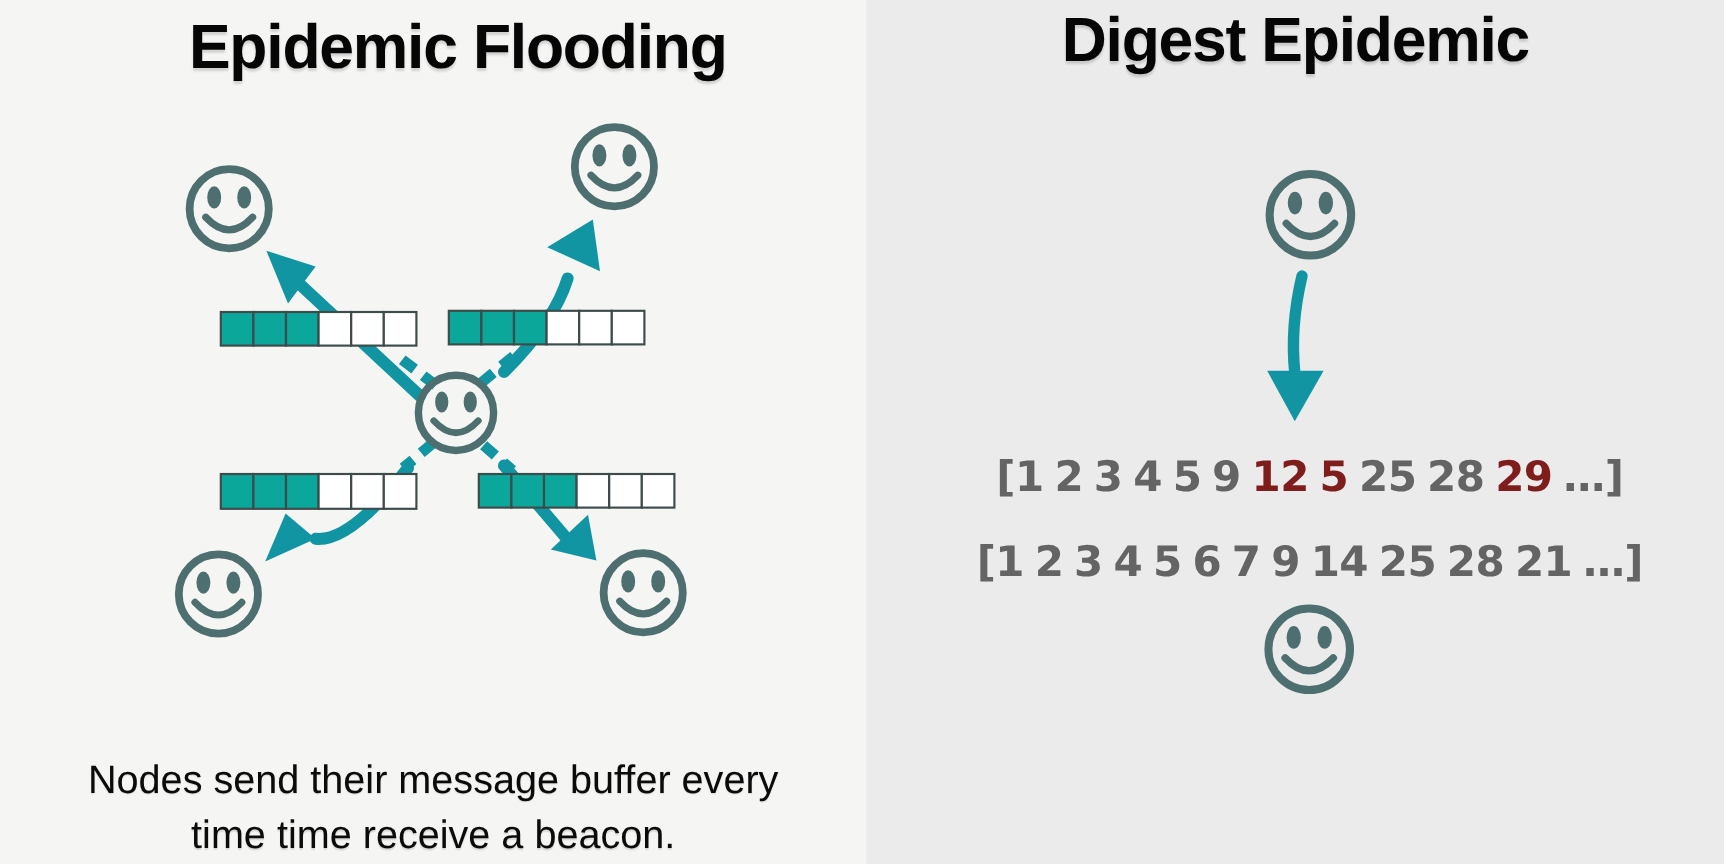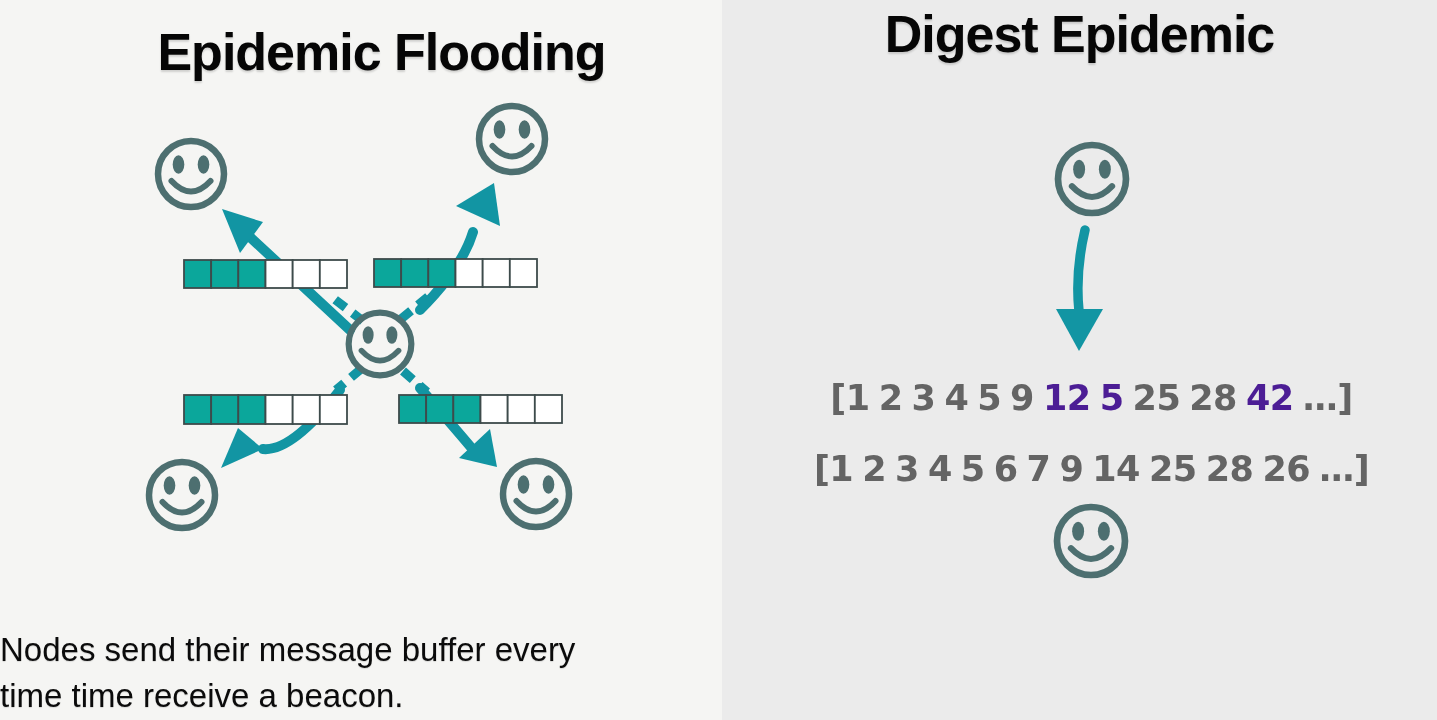--- a/index.html
+++ b/index.html
@@ -10,39 +10,39 @@
   }
   .panel { position:absolute; top:0; height:720px; }
   .panel.left  { left:0;    width:722px; background:#f5f5f3; }
   .panel.right { left:722px; width:715px; background:#ebebeb; }
   .panel h1 {
     position:absolute; left:0; right:0; margin:0;
     text-align:center; font-size:52px; font-weight:700;
     letter-spacing:-1px; color:#060606;
     text-shadow:0 2px 2px rgba(0,0,0,.15);
   }
-  .panel.left  h1 { top:22px;padding-left:41px; }
+  .panel.left  h1 { top:10px;padding-left:41px; }
   .panel.right h1 { top:4px; }
   .figure-svg { position:absolute; left:0; top:0; }
   .caption {
     position:absolute; bottom:1px; left:0; right:0;
-    font-size:33px; line-height:46px;
+    text-align:center; font-size:33px; line-height:46px;
     color:#0b0b0b; text-shadow:0 1px 1px rgba(0,0,0,.12);
   }
   .digest-row {
     position:absolute; left:0; width:100%; box-sizing:border-box;
     padding-left:24px; text-align:center;
     font-family:"DejaVu Sans", sans-serif;
     font-size:35px; font-weight:700; letter-spacing:-0.5px;
     color:#646464; white-space:nowrap;
   }
   .digest-row.r1 { top:378px; }
   .digest-row.r2 { top:449px; }
   .tok { margin:0 4.5px; }
-  .tok.hl { color:#4c1d95; }
+  .tok.hl { color:#7f1d1d; }
 </style>
 </head>
 <body>
 
 <div class="stage">
 
   <section class="panel left">
     <h1>Epidemic Flooding</h1>
 
     <svg class="figure-svg" width="722" height="720" viewBox="0 0 722 720">
@@ -128,18 +128,18 @@
     <svg class="figure-svg" width="715" height="720" viewBox="0 0 715 720">
 
       <use href="#smiley-shape" transform="translate(370,179) scale(1.03)"></use>
 
       <path d="M 363 230 Q 353 272 357 311" stroke="#1295a3" stroke-width="9.5" fill="none" stroke-linecap="round"></path>
       <polygon points="334,309 381,309 357,351" fill="#1295a3"></polygon>
 
       <use href="#smiley-shape" transform="translate(369,541) scale(1.03)"></use>
     </svg>
 
-    <div class="digest-row r1"><span class="tok">[1</span><span class="tok">2</span><span class="tok">3</span><span class="tok">4</span><span class="tok">5</span><span class="tok">9</span><span class="tok hl">12</span><span class="tok hl">5</span><span class="tok">25</span><span class="tok">28</span><span class="tok hl">42</span><span class="tok">…]</span></div>
-    <div class="digest-row r2"><span class="tok">[1</span><span class="tok">2</span><span class="tok">3</span><span class="tok">4</span><span class="tok">5</span><span class="tok">6</span><span class="tok">7</span><span class="tok">9</span><span class="tok">14</span><span class="tok">25</span><span class="tok">28</span><span class="tok">26</span><span class="tok">…]</span></div>
+    <div class="digest-row r1"><span class="tok">[1</span><span class="tok">2</span><span class="tok">3</span><span class="tok">4</span><span class="tok">5</span><span class="tok">9</span><span class="tok hl">12</span><span class="tok hl">5</span><span class="tok">25</span><span class="tok">28</span><span class="tok hl">29</span><span class="tok">…]</span></div>
+    <div class="digest-row r2"><span class="tok">[1</span><span class="tok">2</span><span class="tok">3</span><span class="tok">4</span><span class="tok">5</span><span class="tok">6</span><span class="tok">7</span><span class="tok">9</span><span class="tok">14</span><span class="tok">25</span><span class="tok">28</span><span class="tok">21</span><span class="tok">…]</span></div>
 
   </section>
 
 </div>
 
 </body></html>

